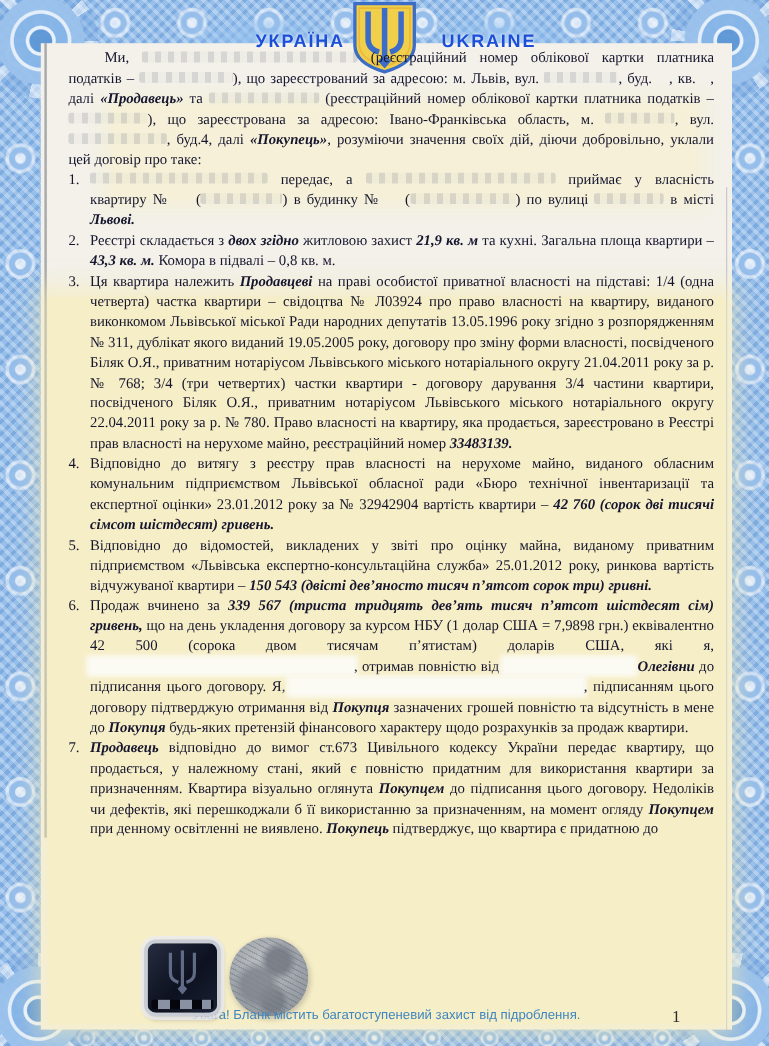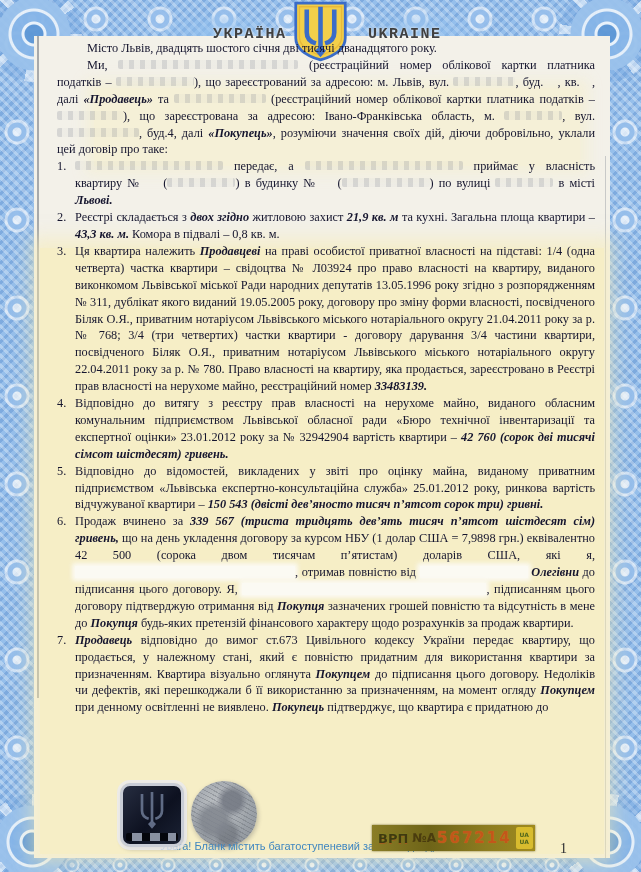--- a/index.html
+++ b/index.html
@@ -36,22 +36,22 @@
   .scanline{position:absolute;width:2px;background:rgba(45,52,70,.38);}
   .scanline.l{left:3px;top:0;bottom:160px;}
   .scanline.r{right:4px;top:120px;bottom:0;background:rgba(120,126,140,.35);width:1px;}
   .wash{position:absolute;pointer-events:none;}
   .wash.main{left:6px;right:6px;top:212px;bottom:4px;background:rgba(247,236,176,.62);
              box-shadow:0 0 16px 10px rgba(247,236,176,.5);}
   .wash.intro{left:60px;right:30px;top:52px;height:78px;background:rgba(247,238,190,.42);
               box-shadow:0 0 12px 8px rgba(247,238,190,.35);}
 
   
-  .country{position:absolute;z-index:4;font-family:Liberation Mono, monospace;font-weight:bold;
-           font-size:15px;letter-spacing:1.5px;color:#404040;text-shadow:0 0 3px #ffffff;}
+  .country{position:absolute;z-index:4;font-family:Liberation Sans, sans-serif;font-weight:bold;
+           font-size:15px;letter-spacing:1.5px;color:#1d4ed8;text-shadow:0 0 3px #ffffff;}
   .emblem{position:absolute;z-index:3;}
   .title-wrap{position:relative;z-index:5;text-align:center;}
   .title1{padding-top:8px;font-size:14px;font-weight:bold;letter-spacing:7px;}
   .title2{font-size:14px;font-weight:bold;letter-spacing:.4px;}
 
   
   .doc-body{position:relative;z-index:4;margin:4px 15px 0 23px;font-size:12.3px;
             line-height:16.9px;text-align:justify;}
   .para{position:relative;}
   .para.numbered{padding-left:18px;}
@@ -113,21 +113,20 @@
   <div class="swirl" style="left:352px;top:12px;"></div>
 
   <div class="page">
     <div class="scanline l"></div>
     <div class="scanline r"></div>
     <div class="wash main"></div>
     <div class="wash intro"></div>
 
 
     <div class="doc-body" id="doc-body">
-        <div class="para intro"><span>Місто Львів, двадцять шостого січня дві тисячі дванадцятого року.</span></div>
         <div class="para intro"><span>Ми, </span><span class="redact-erased" style="width: 180px;"></span><span> (реєстраційний номер облікової картки платника податків – </span><span class="redact-erased" style="width: 78px;"></span><span>), що зареєстрований за адресою: м. Львів, вул. </span><span class="redact-erased" style="width: 62px;"></span><span>, буд. </span><span class="gap" style="width: 10px;"></span><span>, кв. </span><span class="gap" style="width: 8px;"></span><span>, далі </span><span class="b">«Продавець»</span><span> та </span><span class="redact-erased" style="width: 92px;"></span><span> (реєстраційний номер облікової картки платника податків – </span><span class="redact-erased" style="width: 66px;"></span><span>), що зареєстрована за адресою: Івано-Франківська область, м. </span><span class="redact-erased" style="width: 58px;"></span><span>, вул. </span><span class="redact-erased" style="width: 82px;"></span><span>, буд.4, далі </span><span class="b">«Покупець»</span><span>, розуміючи значення своїх дій, діючи добровільно, уклали цей договір про таке:</span></div>
         <div class="para numbered"><span class="num">1.</span><span class="redact-erased" style="width: 148px;"></span><span> передає, а </span><span class="redact-erased" style="width: 158px;"></span><span> приймає у власність квартиру № </span><span class="gap" style="width: 12px;"></span><span> (</span><span class="redact-erased" style="width: 68px;"></span><span>) в будинку № </span><span class="gap" style="width: 10px;"></span><span> (</span><span class="redact-erased" style="width: 88px;"></span><span>) по вулиці </span><span class="redact-erased" style="width: 58px;"></span><span> в місті </span><span class="b">Львові.</span></div>
         <div class="para numbered"><span class="num">2.</span><span>Реєстрі складається з </span><span class="b">двох згідно</span><span> житловою захист </span><span class="b">21,9 кв. м</span><span> та кухні. Загальна площа квартири – </span><span class="b">43,3 кв. м.</span><span> Комора в підвалі – 0,8 кв. м.</span></div>
         <div class="para numbered"><span class="num">3.</span><span>Ця квартира належить </span><span class="b">Продавцеві</span><span> на праві особистої приватної власності на підставі: 1/4 (одна четверта) частка квартири – свідоцтва № Л03924 про право власності на квартиру, виданого виконкомом Львівської міської Ради народних депутатів 13.05.1996 року згідно з розпорядженням № 311, дублікат якого виданий 19.05.2005 року, договору про зміну форми власності, посвідченого Біляк О.Я., приватним нотаріусом Львівського міського нотаріального округу 21.04.2011 року за р. № 768; 3/4 (три четвертих) частки квартири - договору дарування 3/4 частини квартири, посвідченого Біляк О.Я., приватним нотаріусом Львівського міського нотаріального округу 22.04.2011 року за р. № 780. Право власності на квартиру, яка продається, зареєстровано в Реєстрі прав власності на нерухоме майно, реєстраційний номер </span><span class="b">33483139.</span></div>
         <div class="para numbered"><span class="num">4.</span><span>Відповідно до витягу з реєстру прав власності на нерухоме майно, виданого обласним комунальним підприємством Львівської обласної ради «Бюро технічної інвентаризації та експертної оцінки» 23.01.2012 року за № 32942904 вартість квартири – </span><span class="b">42 760 (сорок дві тисячі сімсот шістдесят) гривень.</span></div>
         <div class="para numbered"><span class="num">5.</span><span>Відповідно до відомостей, викладених у звіті про оцінку майна, виданому приватним підприємством «Львівська експертно-консультаційна служба» 25.01.2012 року, ринкова вартість відчужуваної квартири – </span><span class="b">150 543 (двісті дев’яносто тисяч п’ятсот сорок три) гривні.</span></div>
         <div class="para numbered"><span class="num">6.</span><span>Продаж вчинено за </span><span class="b">339 567 (триста тридцять дев’ять тисяч п’ятсот шістдесят сім) гривень,</span><span> що на день укладення договору за курсом НБУ (1 долар США = 7,9898 грн.) еквівалентно 42 500 (сорока двом тисячам п’ятистам) доларів США, які я, </span><span class="redact-white" style="width: 220px;"></span><span>, отримав повністю від </span><span class="redact-white" style="width: 108px;"></span><span> </span><span class="b">Олегівни</span><span> до підписання цього договору. Я, </span><span class="redact-white" style="width: 244px;"></span><span>, підписанням цього договору підтверджую отримання від </span><span class="b">Покупця</span><span> зазначених грошей повністю та відсутність в мене до </span><span class="b">Покупця</span><span> будь-яких претензій фінансового характеру щодо розрахунків за продаж квартири.</span></div>
         <div class="para numbered"><span class="num">7.</span><span class="b">Продавець</span><span> відповідно до вимог ст.673 Цивільного кодексу України передає квартиру, що продається, у належному стані, який є повністю придатним для використання квартири за призначенням. Квартира візуально оглянута </span><span class="b">Покупцем</span><span> до підписання цього договору. Недоліків чи дефектів, які перешкоджали б її використанню за призначенням, на момент огляду </span><span class="b">Покупцем</span><span> при денному освітленні не виявлено. </span><span class="b">Покупець</span><span> підтверджує, що квартира є придатною до</span></div>
       </div>
 
@@ -154,24 +153,15 @@
       <g stroke="#6e7b96" stroke-width="4" fill="none" opacity="0.85">
         <path d="M15 9 v25 q0 9 10 12"></path>
         <path d="M45 9 v25 q0 9 -10 12"></path>
         <path d="M30 6 v44"></path>
       </g>
       <path d="M30 48 l6 6 -6 7 -6 -7 z" fill="#6e7b96" opacity="0.85"></path>
     </svg>
     <div class="holo-strip"></div>
   </div>
   <div class="round-stamp" style="left:191px;top:781px;"></div>
-  <div class="serial" style="left:372px;top:825px;">
-    <span class="pfx">ВРП</span>
-    <span class="no">№А</span>
-    <span class="digits">567214</span>
-    <span class="ua-block">
-      <span>UA</span>
-      <span>UA</span>
-    </span>
-  </div>
   <div class="page-number" style="left:560px;top:841px;">1</div>
 
 </div>
 
 </body></html>

